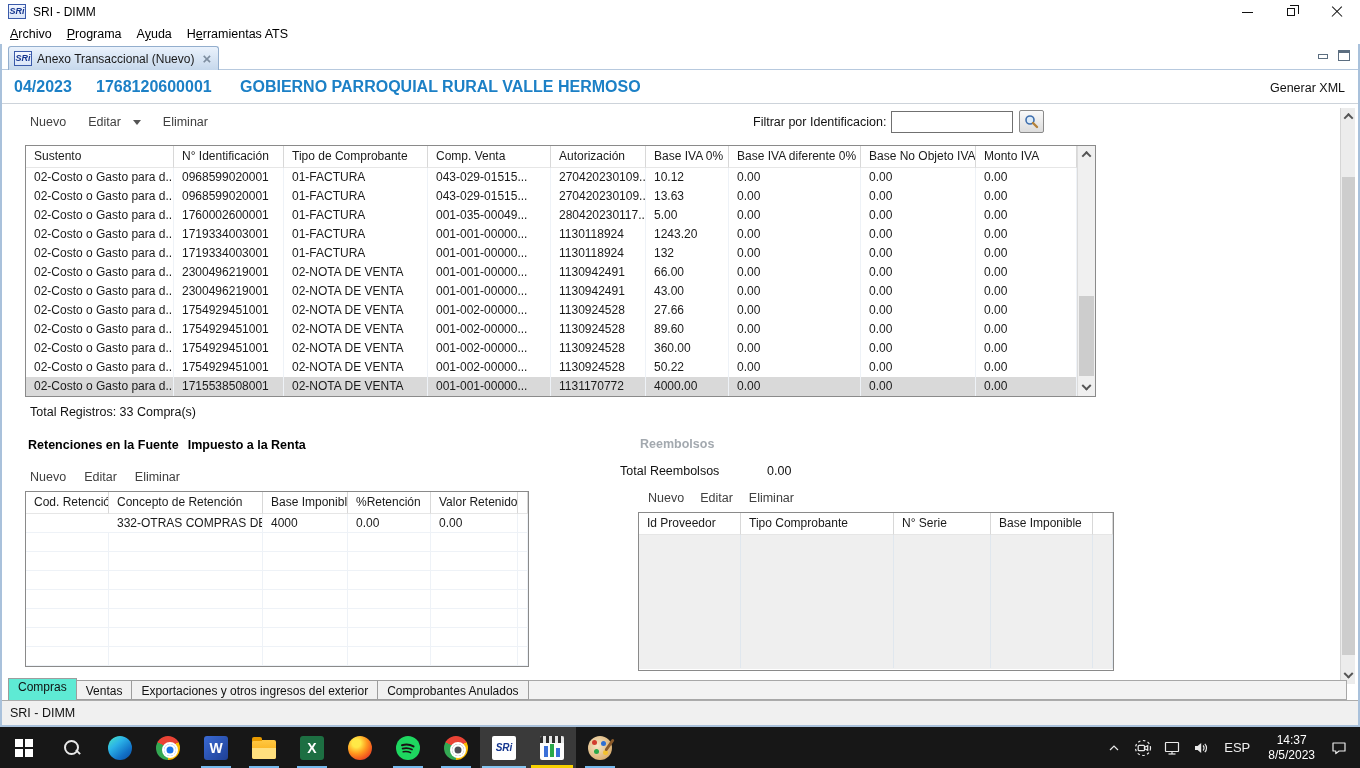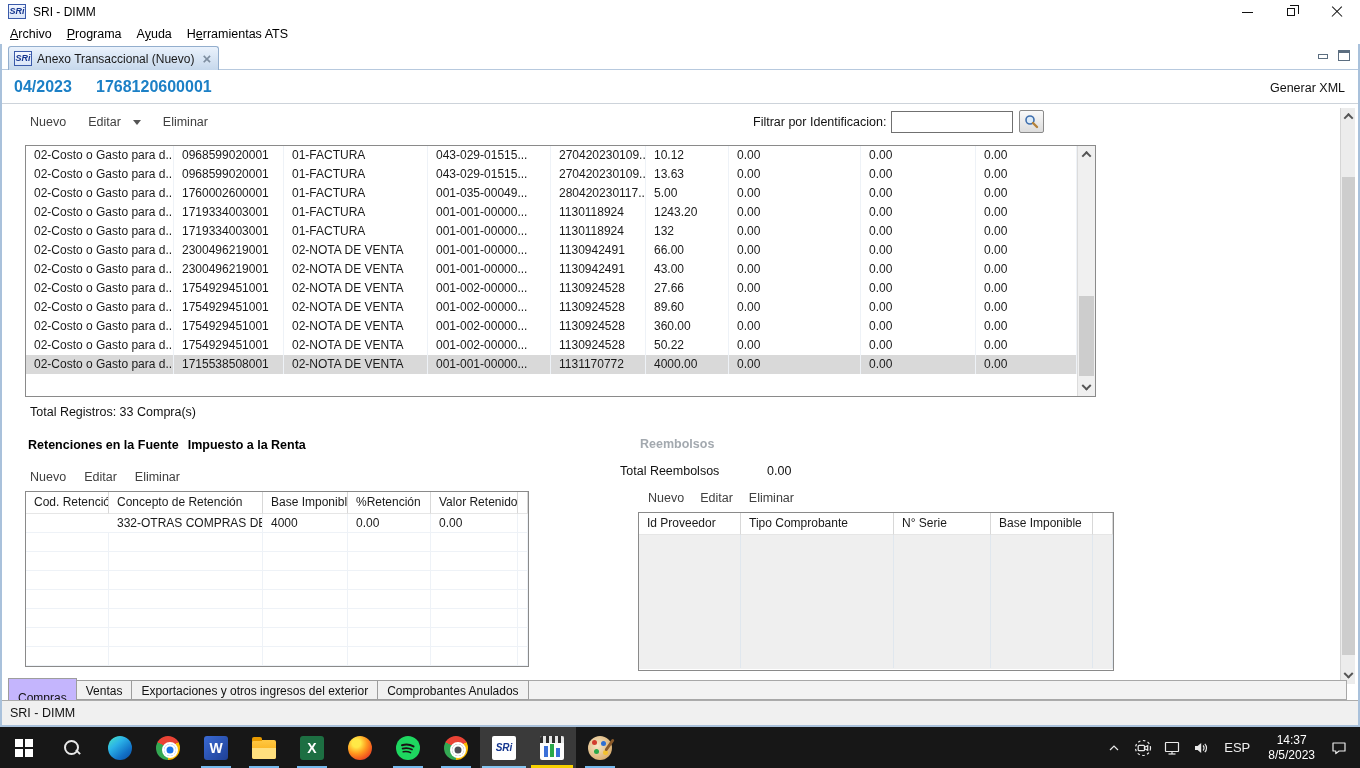--- a/index.html
+++ b/index.html
@@ -87,21 +87,21 @@
   .ret-title { position:absolute; left:28px; top:438px; font-size:12.5px; font-weight:bold; color:#000; }
   .ret-title .t2 { margin-left:9px; }
   .reemb-title { position:absolute; left:640px; top:437px; font-size:12.5px; font-weight:bold; color:#a3a9af; }
   .reemb-total { position:absolute; left:620px; top:464px; font-size:12.5px; color:#111; width:220px; }
   .reemb-total .val { position:absolute; left:147px; }
 
   
   .bottom-tabs { position:absolute; left:2px; top:678px; width:1356px; height:22px; display:flex; align-items:flex-end; padding-left:6px; }
   .btab { font-size:12px; color:#111; padding:3px 9px 3px 9px; border:1px solid #9d9d9d; background:#f1f1f1; height:20px; white-space:nowrap; }
   .btab + .btab { border-left:none; }
-  .btab.active { background:#c4b5fd; height:22px; border-bottom:none; padding-top:12px; }
+  .btab.active { background:#5eead4; height:22px; border-bottom:none; padding-top:1px; }
   .btab-filler { flex:1; height:20px; border:1px solid #a8a8a8; border-left:none; background:#f3f3f3; margin-right:11px; }
 
   
   .statusbar { position:absolute; left:2px; top:700px; width:1356px; height:25px; background:#f0f0f0; border-top:1px solid #ababab; }
   .statusbar span { position:absolute; left:8px; top:5px; font-size:12.5px; color:#111; }
 
   
   .taskbar { position:absolute; left:0; top:727px; width:1360px; height:41px; background:#171717; display:flex; align-items:stretch; }
   .tb-slot { width:48px; display:flex; align-items:center; justify-content:center; position:relative; flex:none; }
   .tb-active { background:#3a3a3a; }
@@ -178,20 +178,21 @@
     </div>
     <div class="panel-btns">
       <div class="pb-min"></div>
       <div class="pb-max"></div>
     </div>
   </div>
 
   <div class="header-band">
     <span class="hb-text hb-period">04/2023</span>
     <span class="hb-text hb-ruc">1768120600001</span>
+    <span class="hb-text hb-name">GOBIERNO PARROQUIAL RURAL VALLE HERMOSO</span>
     <span class="generar-xml">Generar XML</span>
   </div>
 
   <div class="mini-toolbar" style="left:30px; top:112px; height:20px;">
     <span class="tb-item">Nuevo</span>
     <span class="tb-item">Editar</span>
     <span class="caret-down"></span>
     <span class="tb-item">Eliminar</span>
   </div>
 
@@ -200,20 +201,31 @@
     <input class="filter-input" value="" style="">
     <div class="filter-btn">
       <svg width="15" height="15" viewBox="0 0 15 15">
         <circle cx="6" cy="6" r="4" fill="#dcebf8" stroke="#3f6fae" stroke-width="1.6"></circle>
         <line x1="9" y1="9" x2="13" y2="13" stroke="#b5823a" stroke-width="2.4" stroke-linecap="round"></line>
       </svg>
     </div>
   </div>
 
   <div class="table main-table" style="left:25px; top:145px; width:1071px; height:252px;">
+    <div class="thead">
+        <div class="tcell" style="width: 148px;">Sustento</div>
+        <div class="tcell" style="width: 110px;">N° Identificación</div>
+        <div class="tcell" style="width: 144px;">Tipo de Comprobante</div>
+        <div class="tcell" style="width: 123px;">Comp. Venta</div>
+        <div class="tcell" style="width: 95px;">Autorización</div>
+        <div class="tcell" style="width: 83px;">Base IVA 0%</div>
+        <div class="tcell" style="width: 132px;">Base IVA diferente 0%</div>
+        <div class="tcell" style="width: 115px;">Base No Objeto IVA</div>
+        <div class="tcell" style="width: 101px;">Monto IVA</div>
+      </div>
     <div class="tbody">
         <div class="trow">
           <div class="tcell" style="width: 148px;">02-Costo o Gasto para d...</div>
           <div class="tcell" style="width: 110px;">0968599020001</div>
           <div class="tcell" style="width: 144px;">01-FACTURA</div>
           <div class="tcell" style="width: 123px;">043-029-01515...</div>
           <div class="tcell" style="width: 95px;">270420230109...</div>
           <div class="tcell" style="width: 83px;">10.12</div>
           <div class="tcell" style="width: 132px;">0.00</div>
           <div class="tcell" style="width: 115px;">0.00</div>

